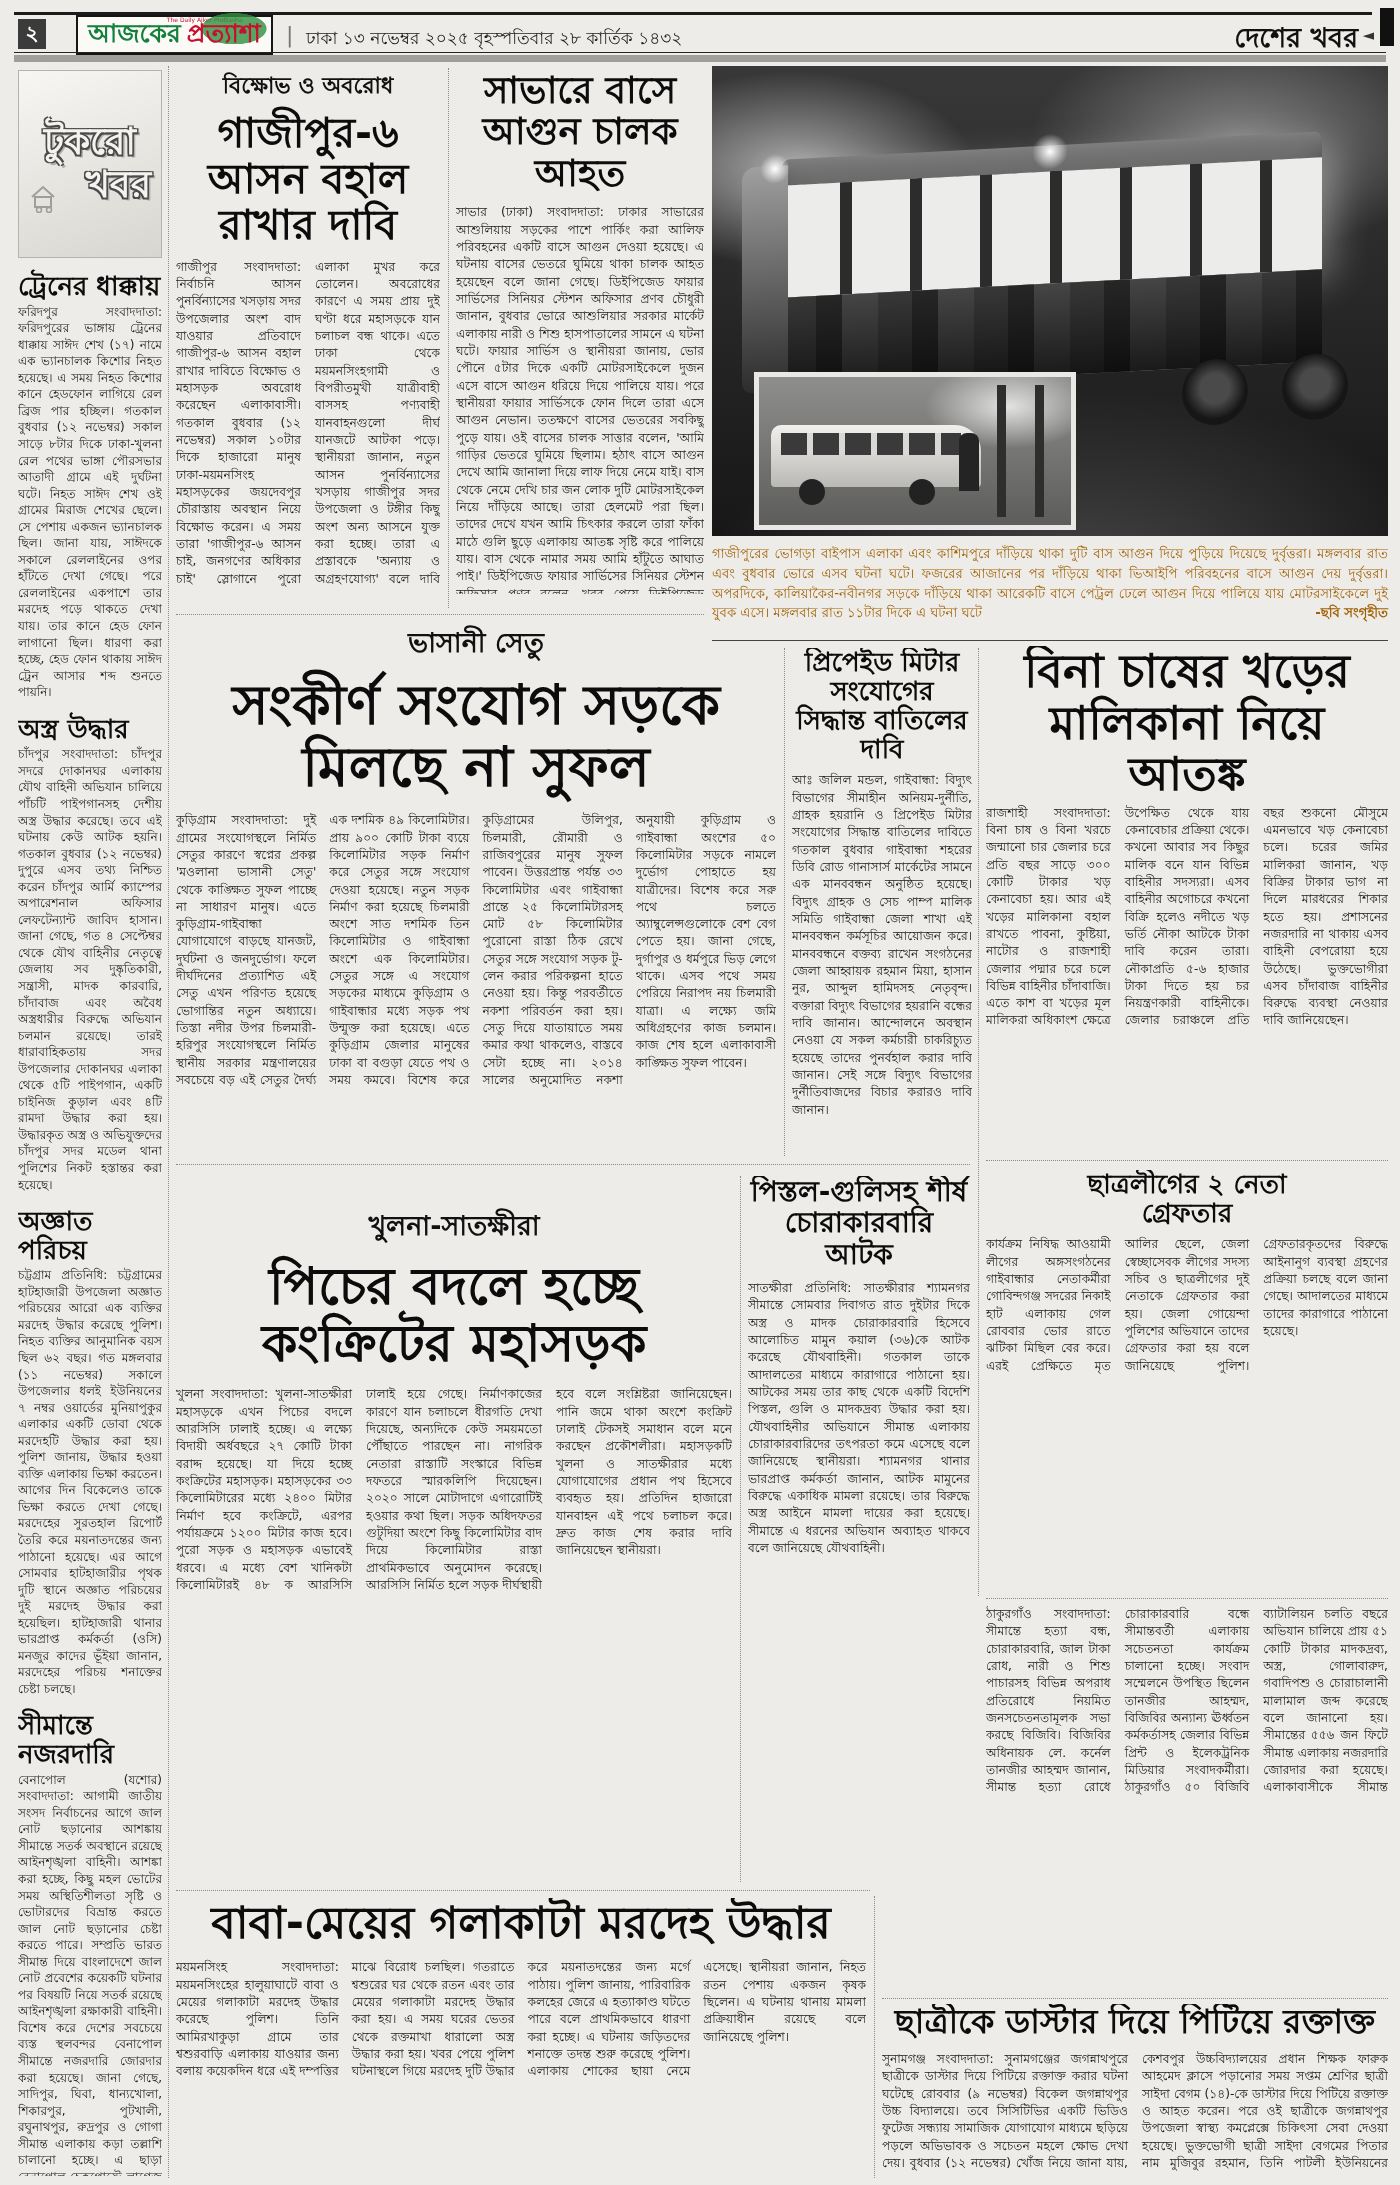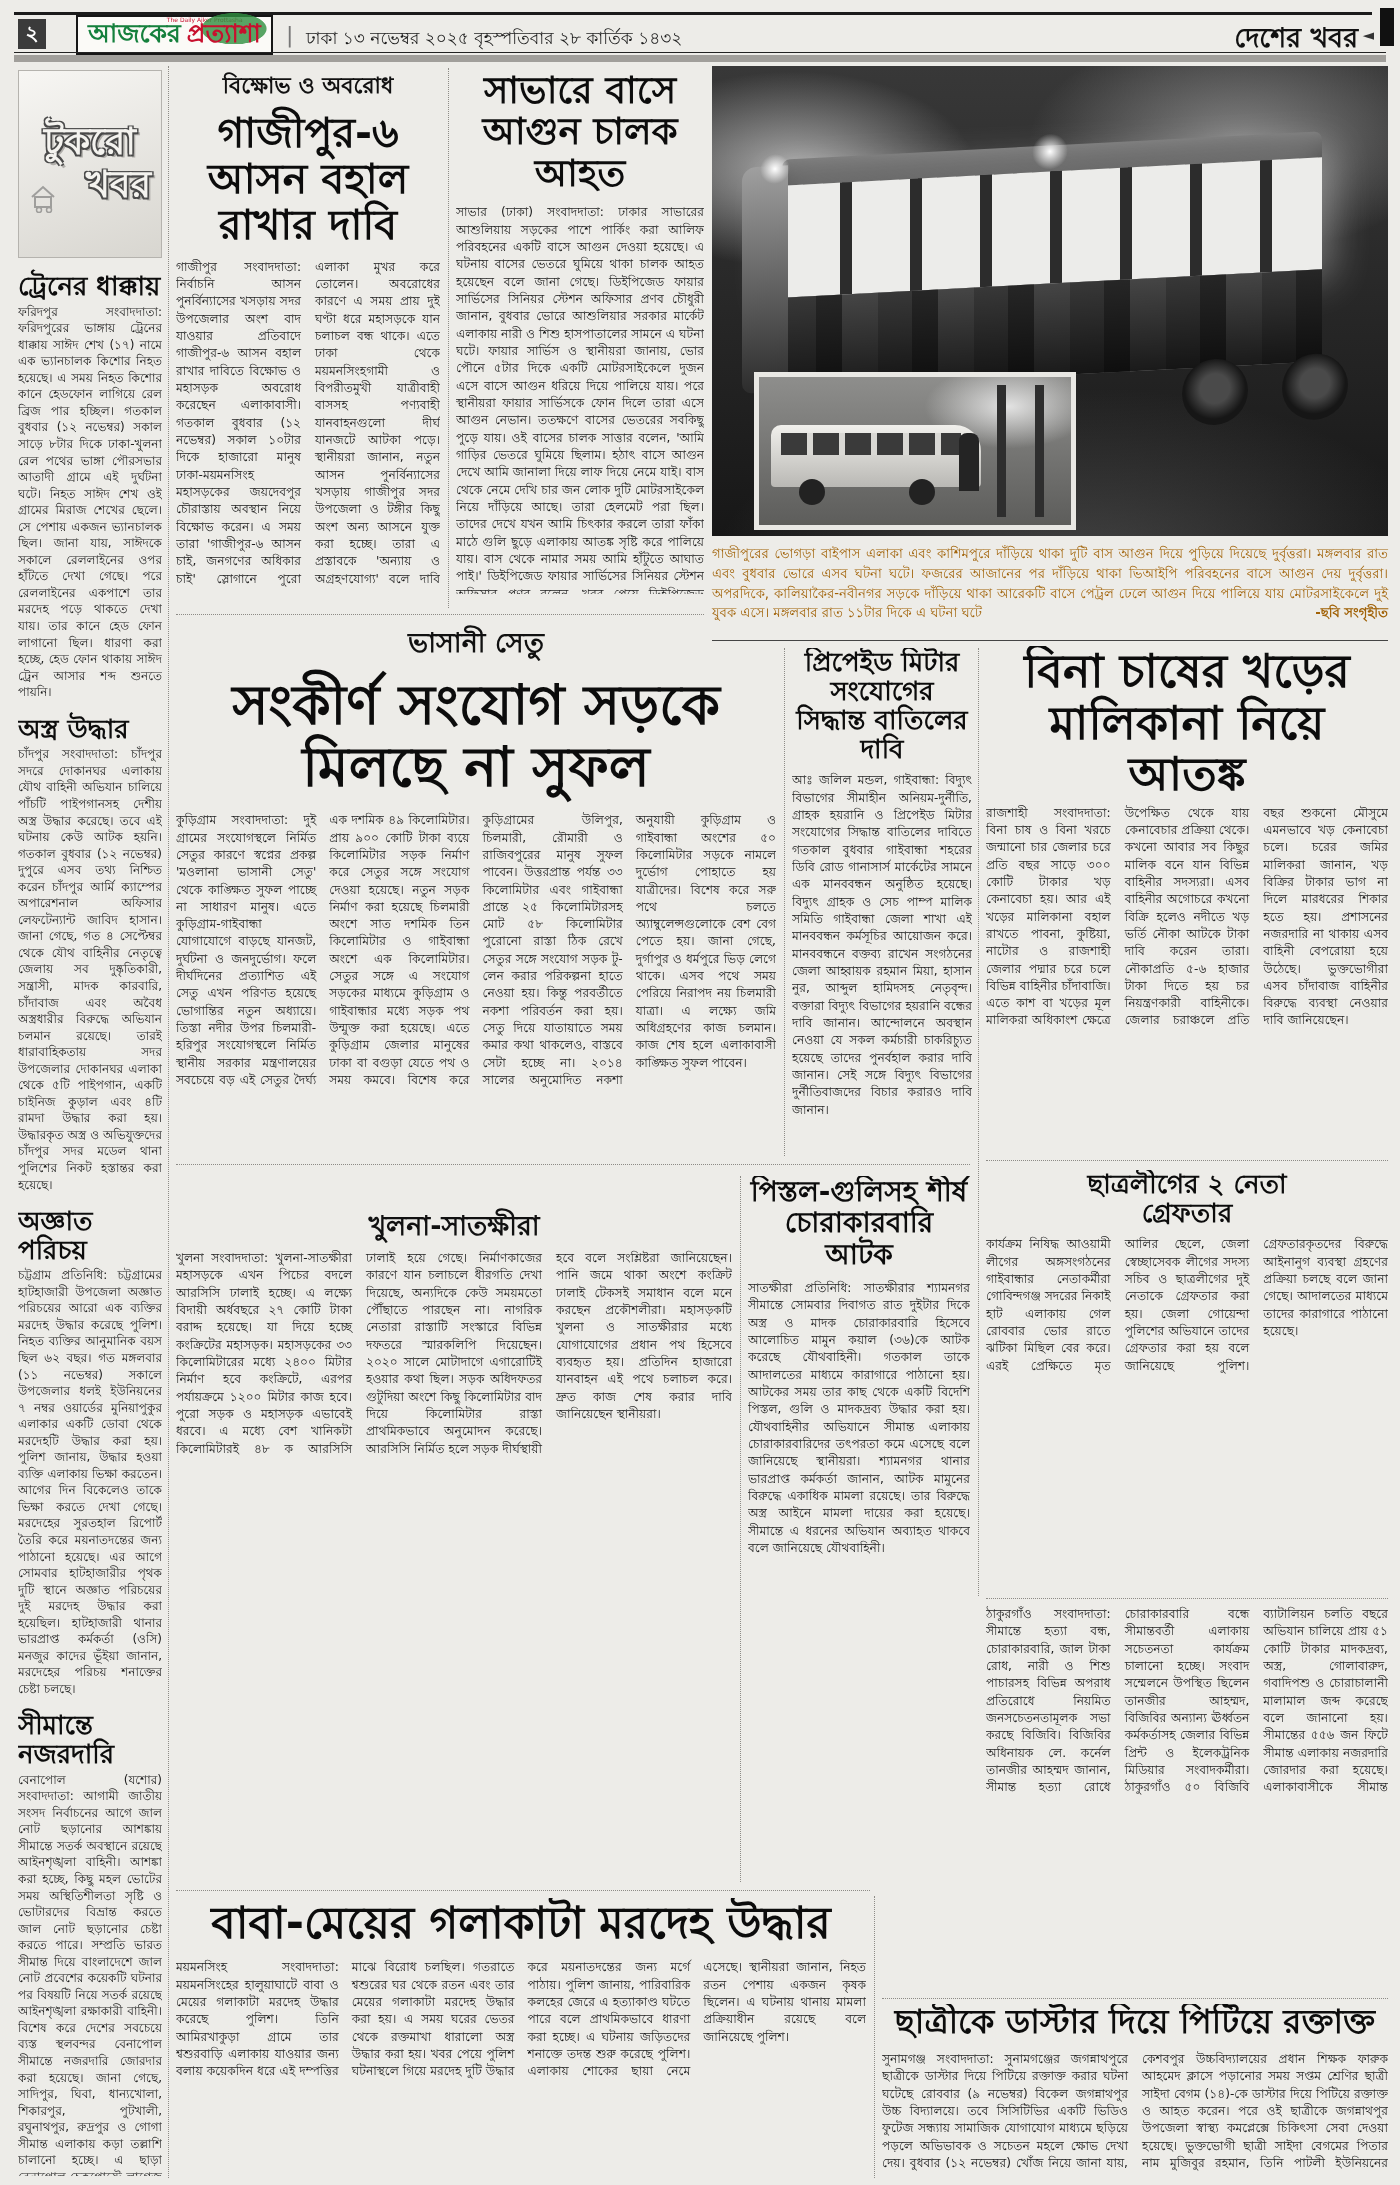--- a/index.html
+++ b/index.html
@@ -223,20 +223,21 @@
     <div class="headline" style="font-size:26px;width:220px;margin:0 auto 8px auto;">ছাত্রলীগের ২ নেতা গ্রেফতার</div>
     <div class="body-text cols3" style="height:340px;">
       <span>কার্যক্রম নিষিদ্ধ আওয়ামী লীগের অঙ্গসংগঠনের গাইবান্ধার নেতাকর্মীরা গোবিন্দগঞ্জ সদরের নিকাই হাট এলাকায় গেল রোববার ভোর রাতে ঝটিকা মিছিল বের করে। এরই প্রেক্ষিতে মৃত আলির ছেলে, জেলা স্বেচ্ছাসেবক লীগের সদস্য সচিব ও ছাত্রলীগের দুই নেতাকে গ্রেফতার করা হয়। জেলা গোয়েন্দা পুলিশের অভিযানে তাদের গ্রেফতার করা হয় বলে জানিয়েছে পুলিশ। গ্রেফতারকৃতদের বিরুদ্ধে আইনানুগ ব্যবস্থা গ্রহণের প্রক্রিয়া চলছে বলে জানা গেছে। আদালতের মাধ্যমে তাদের কারাগারে পাঠানো হয়েছে।</span>
     </div>
   </div>
 
   <div class="hdots" style="left:176px;top:1164px;width:794px;"></div>
 
   <div class="story" style="left:176px;top:1176px;width:556px;height:706px;overflow:hidden;">
     <div class="kicker" style="font-size:27px;margin-top:29px;">খুলনা-সাতক্ষীরা</div>
+    <div class="headline" style="font-size:51px;margin:8px 0 14px 0;">পিচের বদলে হচ্ছে কংক্রিটের মহাসড়ক</div>
     <div class="body-text cols3" style="height:490px;">
       <b>খুলনা সংবাদদাতা:</b> <span>খুলনা-সাতক্ষীরা মহাসড়কে এখন পিচের বদলে আরসিসি ঢালাই হচ্ছে। এ লক্ষ্যে বিদায়ী অর্ধবছরে ২৭ কোটি টাকা বরাদ্দ হয়েছে। যা দিয়ে হচ্ছে কংক্রিটের মহাসড়ক। মহাসড়কের ৩৩ কিলোমিটারের মধ্যে ২৪০০ মিটার নির্মাণ হবে কংক্রিটে, এরপর পর্যায়ক্রমে ১২০০ মিটার কাজ হবে। পুরো সড়ক ও মহাসড়ক এভাবেই ধরবে। এ মধ্যে বেশ খানিকটা কিলোমিটারই ৪৮ ক আরসিসি ঢালাই হয়ে গেছে। নির্মাণকাজের কারণে যান চলাচলে ধীরগতি দেখা দিয়েছে, অন্যদিকে কেউ সময়মতো পৌঁছাতে পারছেন না। নাগরিক নেতারা রাস্তাটি সংস্কারে বিভিন্ন দফতরে স্মারকলিপি দিয়েছেন। ২০২০ সালে মোটাদাগে এগারোটিই হওয়ার কথা ছিল। সড়ক অধিদফতর গুটুদিয়া অংশে কিছু কিলোমিটার বাদ দিয়ে কিলোমিটার রাস্তা প্রাথমিকভাবে অনুমোদন করেছে। আরসিসি নির্মিত হলে সড়ক দীর্ঘস্থায়ী হবে বলে সংশ্লিষ্টরা জানিয়েছেন। পানি জমে থাকা অংশে কংক্রিট ঢালাই টেকসই সমাধান বলে মনে করছেন প্রকৌশলীরা। মহাসড়কটি খুলনা ও সাতক্ষীরার মধ্যে যোগাযোগের প্রধান পথ হিসেবে ব্যবহৃত হয়। প্রতিদিন হাজারো যানবাহন এই পথে চলাচল করে। দ্রুত কাজ শেষ করার দাবি জানিয়েছেন স্থানীয়রা।</span>
     </div>
   </div>
 
   <div class="vdots" style="left:740px;top:1176px;height:706px;"></div>
 
   <div class="story" style="left:748px;top:1176px;width:222px;height:706px;overflow:hidden;">
     <div class="headline" style="font-size:28px;margin:0 0 10px 0;">পিস্তল-গুলিসহ শীর্ষ চোরাকারবারি আটক</div>
     <div class="body-text" style="height:560px;">

